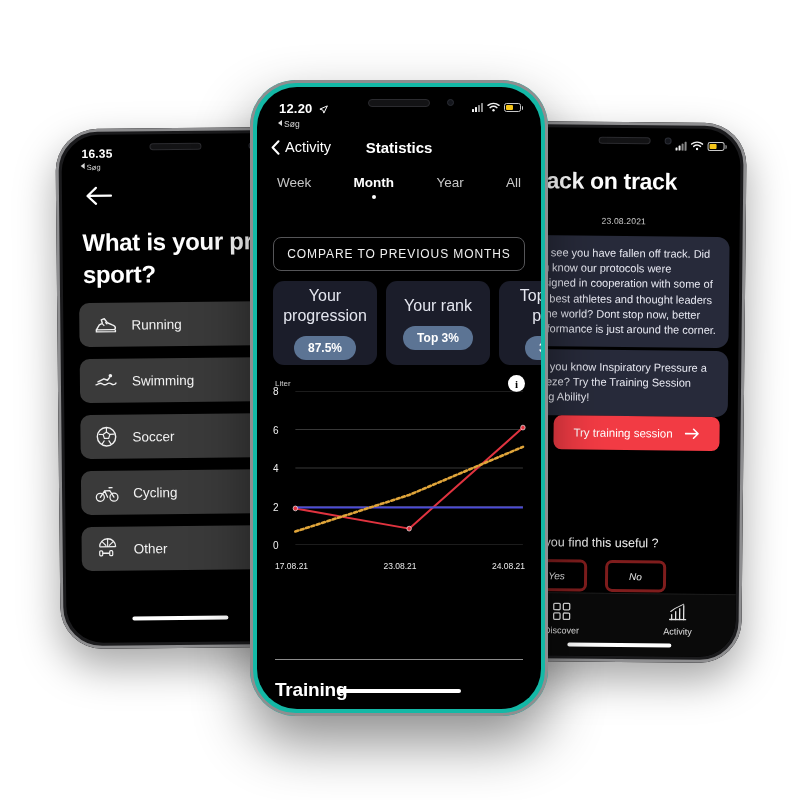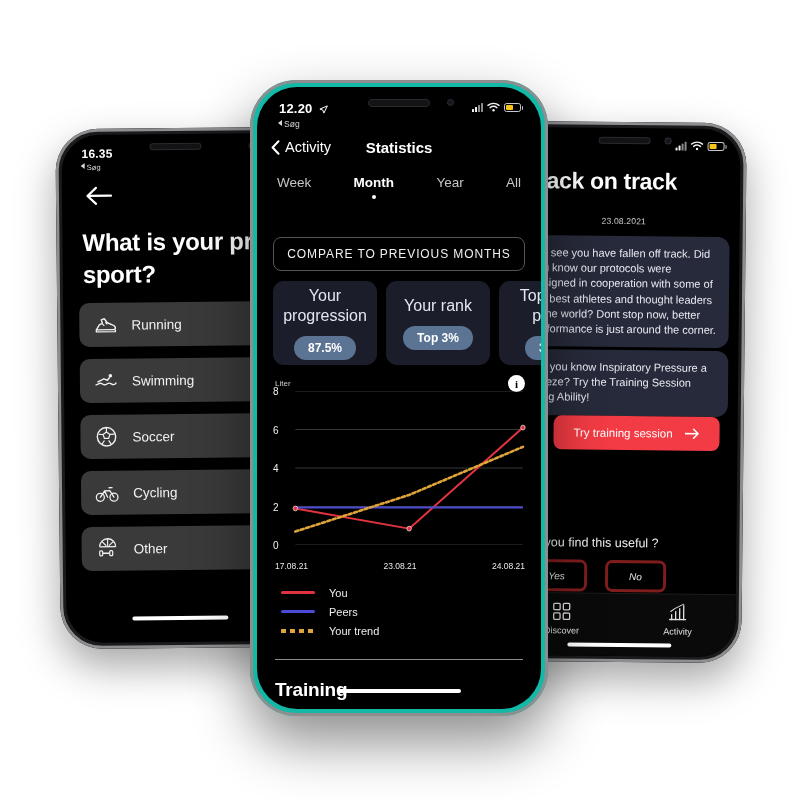--- a/index.html
+++ b/index.html
@@ -667,34 +667,20 @@
             </svg>
         </div>
 
         <div class="cp-xticks">
           <span>17.08.21</span>
           <span>23.08.21</span>
           <span>24.08.21</span>
         </div>
       </div>
 
-      <div class="cp-legend">
-        <div class="cp-leg-row">
-          <span class="swatch" style="background:#e0333f"></span>
-          <span class="lbl">You</span>
-        </div>
-        <div class="cp-leg-row">
-          <span class="swatch" style="background:#4b4bd8"></span>
-          <span class="lbl">Peers</span>
-        </div>
-        <div class="cp-leg-row">
-          <span class="swatch dotted"></span>
-          <span class="lbl">Your trend</span>
-        </div>
-      </div>
 
       <div class="cp-divider"></div>
       <div class="cp-section">Training</div>
 
       <div class="home-bar"></div>
     </div>
     <div class="frame-edge"></div>
   </div>
 
 </div>

